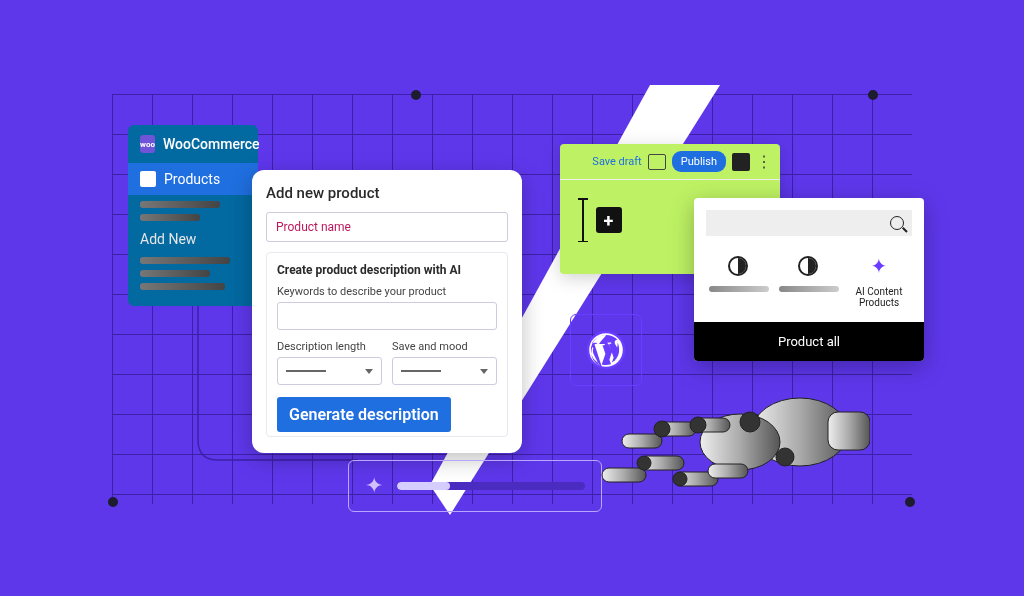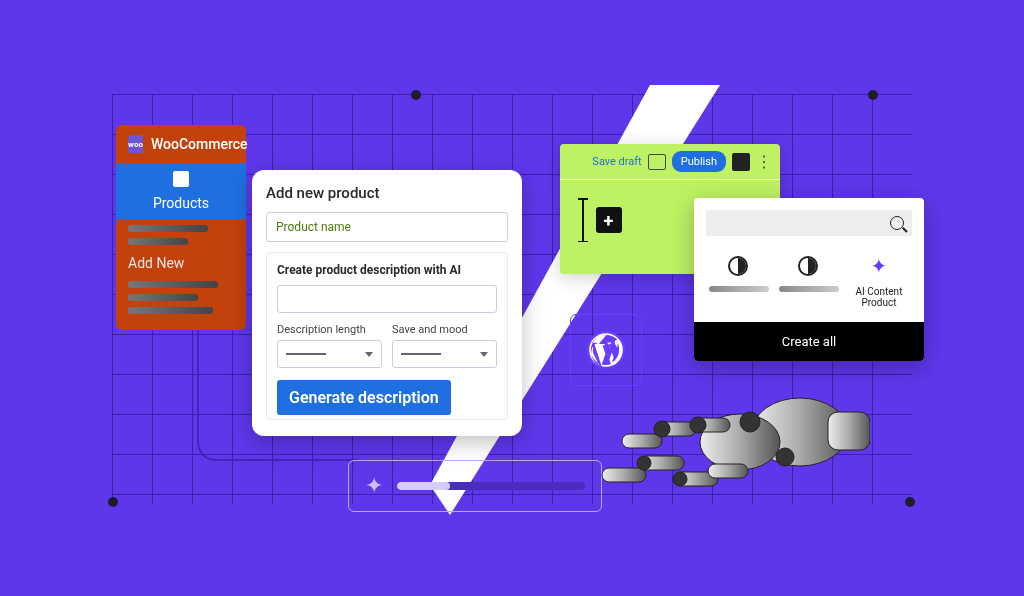--- a/index.html
+++ b/index.html
@@ -10,32 +10,32 @@
           background-image: linear-gradient(#3d20a8 1px, transparent 1px),
                             linear-gradient(90deg, #3d20a8 1px, transparent 1px);
           background-size: 40px 40px; }
   .dot { position: absolute; width: 10px; height: 10px; background: #1d1d2f; border-radius: 50%; }
 
   
   .diagonal { position: absolute; left: 430px; top: 85px; width: 520px; height: 430px; overflow: visible; pointer-events: none; }
   .diagonal svg { position: absolute; left: 0; top: 0; }
 
   
-  .woo { position: absolute; left: 116px; top: 125px; width: 130px; background: #c2410c; border-radius: 6px; color: #e6e6e6; font-size: 14px; padding-bottom: 10px; }
+  .woo { position: absolute; left: 128px; top: 125px; width: 130px; background: #0369a1; border-radius: 6px; color: #e6e6e6; font-size: 14px; padding-bottom: 10px; }
   .woo-head { display: flex; align-items: center; gap: 8px; padding: 10px 12px; color: #fff; font-weight: 500;}
   .woo-logo { width: 18px; height: 18px; background: #6f54d8; border-radius: 3px; display:flex; align-items:center; justify-content:center; color:#fff; font-size:8px; font-weight:700;}
   .woo-item { display:flex; align-items:center; gap:8px; padding: 8px 12px; }
-  .woo-item.active { background: #1f6fe0; color:#fff;flex-direction:column; }
+  .woo-item.active { background: #1f6fe0; color:#fff; }
   .woo-bag { width:16px; height:16px; background:#fff; border-radius:2px;}
   .woo-bar { height:7px; border-radius:3px; margin:6px 12px; background:linear-gradient(90deg,#777 0%,#444 100%);}
 
   
   .panel { position: absolute; left: 252px; top: 170px; width: 270px; background:#fff; border-radius:12px; padding: 14px 14px 16px; box-shadow: 0 6px 22px rgba(0,0,0,.25); font-size: 12px; color:#2a2a2a;}
   .panel h2 { font-size: 15px; font-weight:500; margin-bottom:10px;}
-  .field { width:100%; border:1px solid #ccd; border-radius:3px; padding:7px 9px; font-size:12px; color:#4d7c0f; margin-bottom:10px; background:#fff;}
+  .field { width:100%; border:1px solid #ccd; border-radius:3px; padding:7px 9px; font-size:12px; color:#be185d; margin-bottom:10px; background:#fff;}
   .sub { border:1px solid #e8e8ef; border-radius:4px; padding: 10px 10px 0; margin-top:6px;}
   .sub h3 { font-size:12px; font-weight:700; margin-bottom:8px;}
   .sub label { font-size:11px; color:#444; display:block; margin-bottom:4px;}
   .row { display:flex; gap:10px;}
   .row > div { flex:1; }
   .select { border:1px solid #ccd; border-radius:3px; height:28px; background:#fff; display:flex; align-items:center; justify-content:space-between; padding:0 8px; font-size:11px; color:#666;}
   .select .dash { width:40px; height:1.5px; background:#666;}
   .chev { width:0; height:0; border-left:4px solid transparent; border-right:4px solid transparent; border-top:5px solid #666;}
   .btn { background:#1f6fe0; color:#fff; font-size:16px; font-weight:600; padding:8px 12px; border:none; border-radius:3px; margin-top:12px; cursor:pointer;}
 
@@ -120,20 +120,21 @@
   <div class="woo-bar" style="width:90px"></div>
   <div class="woo-bar" style="width:70px"></div>
   <div class="woo-bar" style="width:85px"></div>
 </div>
 
 <div class="panel">
   <h2>Add new product</h2>
   <div class="field">Product name</div>
   <div class="sub">
     <h3>Create product description with AI</h3>
+    <label>Keywords to describe your product</label>
     <div class="field" style="margin-bottom:10px; height:28px;"></div>
     <div class="row">
       <div>
         <label>Description length</label>
         <div class="select">
           <span class="dash"></span>
           <span class="chev"></span>
         </div>
       </div>
       <div>
@@ -175,24 +176,24 @@
       <div class="bar2"></div>
     </div>
     <div class="cell">
       <div class="glyph">
           <div class="half"></div>
         </div>
       <div class="bar2"></div>
     </div>
     <div class="cell">
       <div class="glyph spark">✦</div>
-      <div>AI Content Product</div>
-    </div>
-  </div>
-  <div class="browse">Create all</div>
+      <div>AI Content Products</div>
+    </div>
+  </div>
+  <div class="browse">Product all</div>
 </div>
 
 <div class="wp">
   <svg viewBox="0 0 100 100">
     <circle cx="50" cy="50" r="46" fill="#6a3cff"></circle>
     <circle cx="50" cy="50" r="40" fill="#fff"></circle>
     <path fill="#6a3cff" d="M50 14c-19.9 0-36 16.1-36 36 0 14.3 8.4 26.7 20.5 32.5L20.3 40.6c-1 2.9-1.6 6-1.6 9.4 0 3.2.5 6.3 1.4 9.2L34 86.9c-11.2-5.8-18.9-17.5-18.9-31 0-4.9 1-9.6 2.9-13.8l17.1 46.8c1.6.4 3.2.7 4.9.9L22.6 36.1c2.3-.1 4.4-.3 4.4-.3 2-.2 1.8-3.2-.2-3.1 0 0-6.2.5-10.2.5C23.1 22.8 35.7 14 50 14c10.7 0 20.4 4.1 27.7 10.8-.2 0-.3 0-.5 0-3.8 0-6.5 3.3-6.5 6.8 0 3.2 1.8 5.9 3.8 9.1 1.5 2.6 3.2 5.9 3.2 10.7 0 3.3-1 7.2-2.9 12.5l-3.8 12.8-13.9-41.3c2.3-.1 4.4-.3 4.4-.3 2-.2 1.8-3.2-.2-3.1 0 0-6.2.5-10.2.5-.7 0-1.5 0-2.4 0C53.3 30.2 58 38.9 58 38.9l6 16.4-8.4 25.2L41.7 38.9c2.3-.1 4.4-.3 4.4-.3 2-.2 1.8-3.2-.2-3.1 0 0-6.2.5-10.2.5-.7 0-1.5 0-2.3 0C39.8 24.3 49 18.6 50 14zM50 86c-3.5 0-6.9-.5-10.1-1.4l10.8-31.4 11.1 30.4c.1.2.2.3.2.5C58.2 85.3 54.2 86 50 86zm31.3-36c0 12.8-7 24-17.3 30l11-31.8c2-5.1 2.7-9.2 2.7-12.9 0-1.3-.1-2.5-.2-3.7C80.1 37 81.3 43.4 81.3 50z"></path>
   </svg>
 </div>
 

